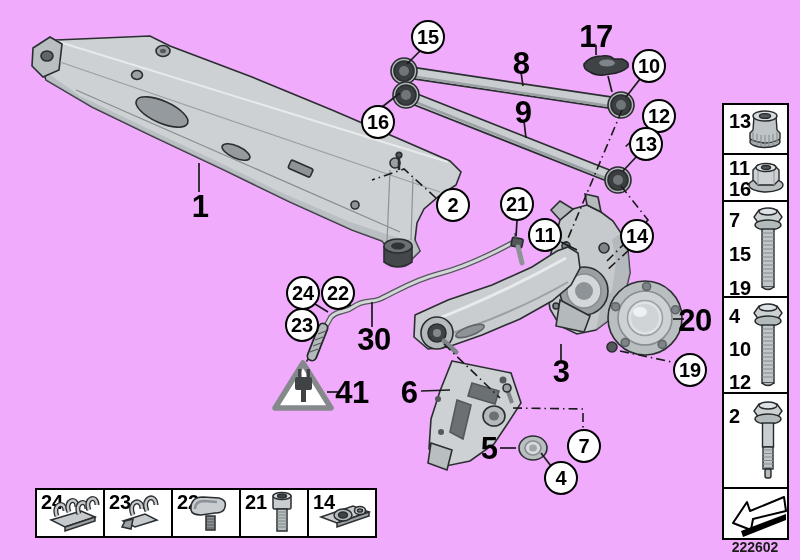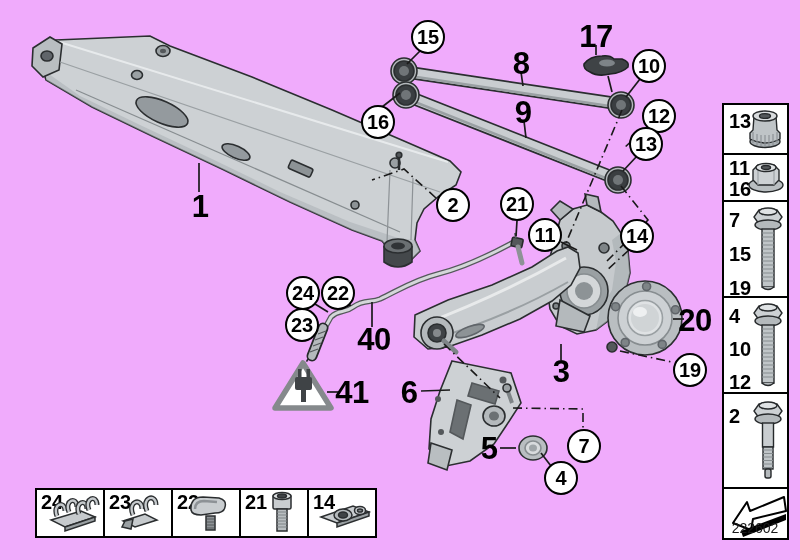--- a/index.html
+++ b/index.html
@@ -16,22 +16,22 @@
   
   .sbox{position:absolute;left:722px;width:67px;box-sizing:border-box;border:2px solid #000;
         background:#fff;z-index:4;}
   .sbox .num{position:absolute;left:5px;font-weight:700;font-size:20px;line-height:1;}
   .sbox svg{position:absolute;}
   
   .lcell{position:absolute;top:488px;width:70px;height:50px;box-sizing:border-box;
          border:2px solid #000;background:#fff;z-index:4;}
   .lcell .num{position:absolute;left:4px;top:2px;font-weight:700;font-size:20px;line-height:1;}
   .lcell svg{position:absolute;right:0;bottom:0;}
-  .fig{position:absolute;left:720px;top:520px;width:70px;text-align:center;
-       font-size:14px;font-weight:400;color:#1a1a1a;z-index:4;}
+  .fig{position:absolute;left:720px;top:539px;width:70px;text-align:center;
+       font-size:14px;font-weight:700;color:#1a1a1a;z-index:4;}
 </style>
 </head>
 <body>
 
 <div class="canvas">
 
   <svg class="art" width="800" height="560" viewBox="0 0 800 560">
     <g stroke="#2b2e30" stroke-width="1.6" fill="none">
 
       <g>
@@ -247,21 +247,21 @@
       <span>4</span>
     </div>
   <div class="co" style="left:673px;top:353px">
       <span>19</span>
     </div>
 
   <div class="pl" style="left:200px;top:206px"><span>1</span></div>
   <div class="pl" style="left:521px;top:63px"><span>8</span></div>
   <div class="pl" style="left:523px;top:112px"><span>9</span></div>
   <div class="pl" style="left:596px;top:36px"><span>17</span></div>
-  <div class="pl" style="left:374px;top:339px"><span>40</span></div>
+  <div class="pl" style="left:374px;top:339px"><span>30</span></div>
   <div class="pl" style="left:561px;top:371px"><span>3</span></div>
   <div class="pl" style="left:409px;top:392px"><span>6</span></div>
   <div class="pl" style="left:489px;top:448px"><span>5</span></div>
   <div class="pl" style="left:695px;top:320px"><span>20</span></div>
   <div class="pl" style="left:352px;top:392px"><span>41</span></div>
 
   <div class="sbox" style="top:103px;height:52px">
     <span class="num" style="top:6px">13</span>
     <svg width="44" height="48" viewBox="0 0 44 48" style="right:0;top:1px">
       <g stroke="#26292b" stroke-width="1.4">

